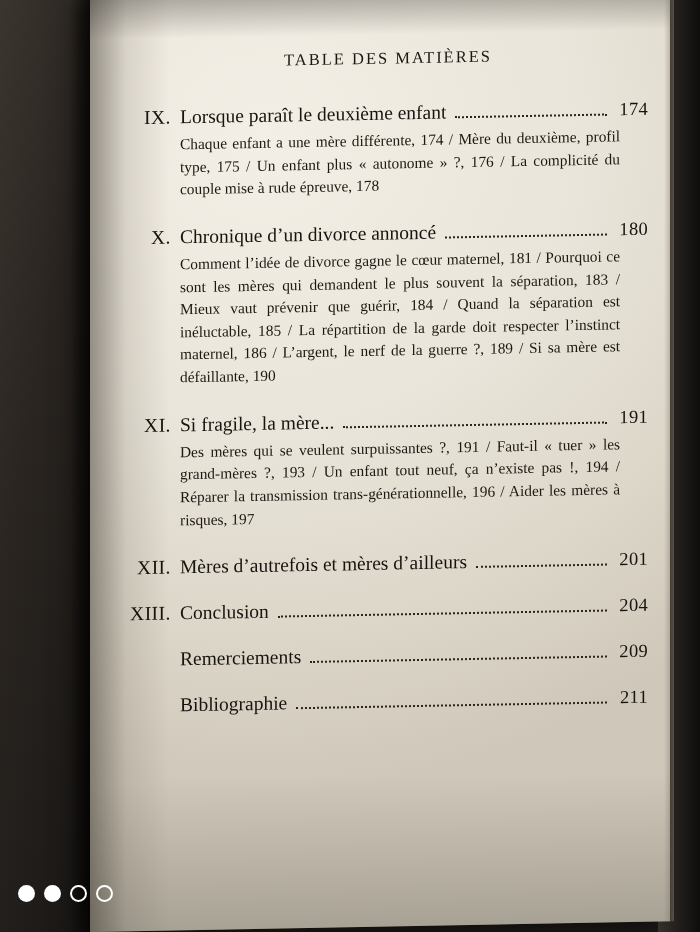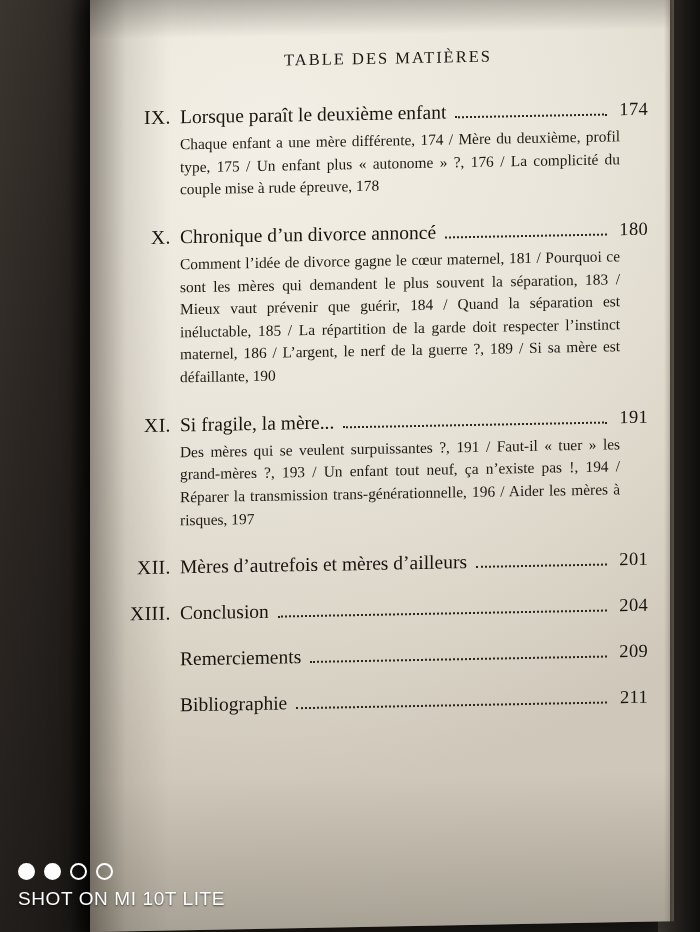--- a/index.html
+++ b/index.html
@@ -248,16 +248,15 @@
     </div>
   </div>
 
   <div class="watermark">
     <div class="dots">
       <div class="dot filled"></div>
       <div class="dot filled"></div>
       <div class="dot"></div>
       <div class="dot"></div>
     </div>
-    <div class="wm-text">SHOT ON MI 10T LITE</div>
   </div>
 
 </div>
 
 </body></html>

